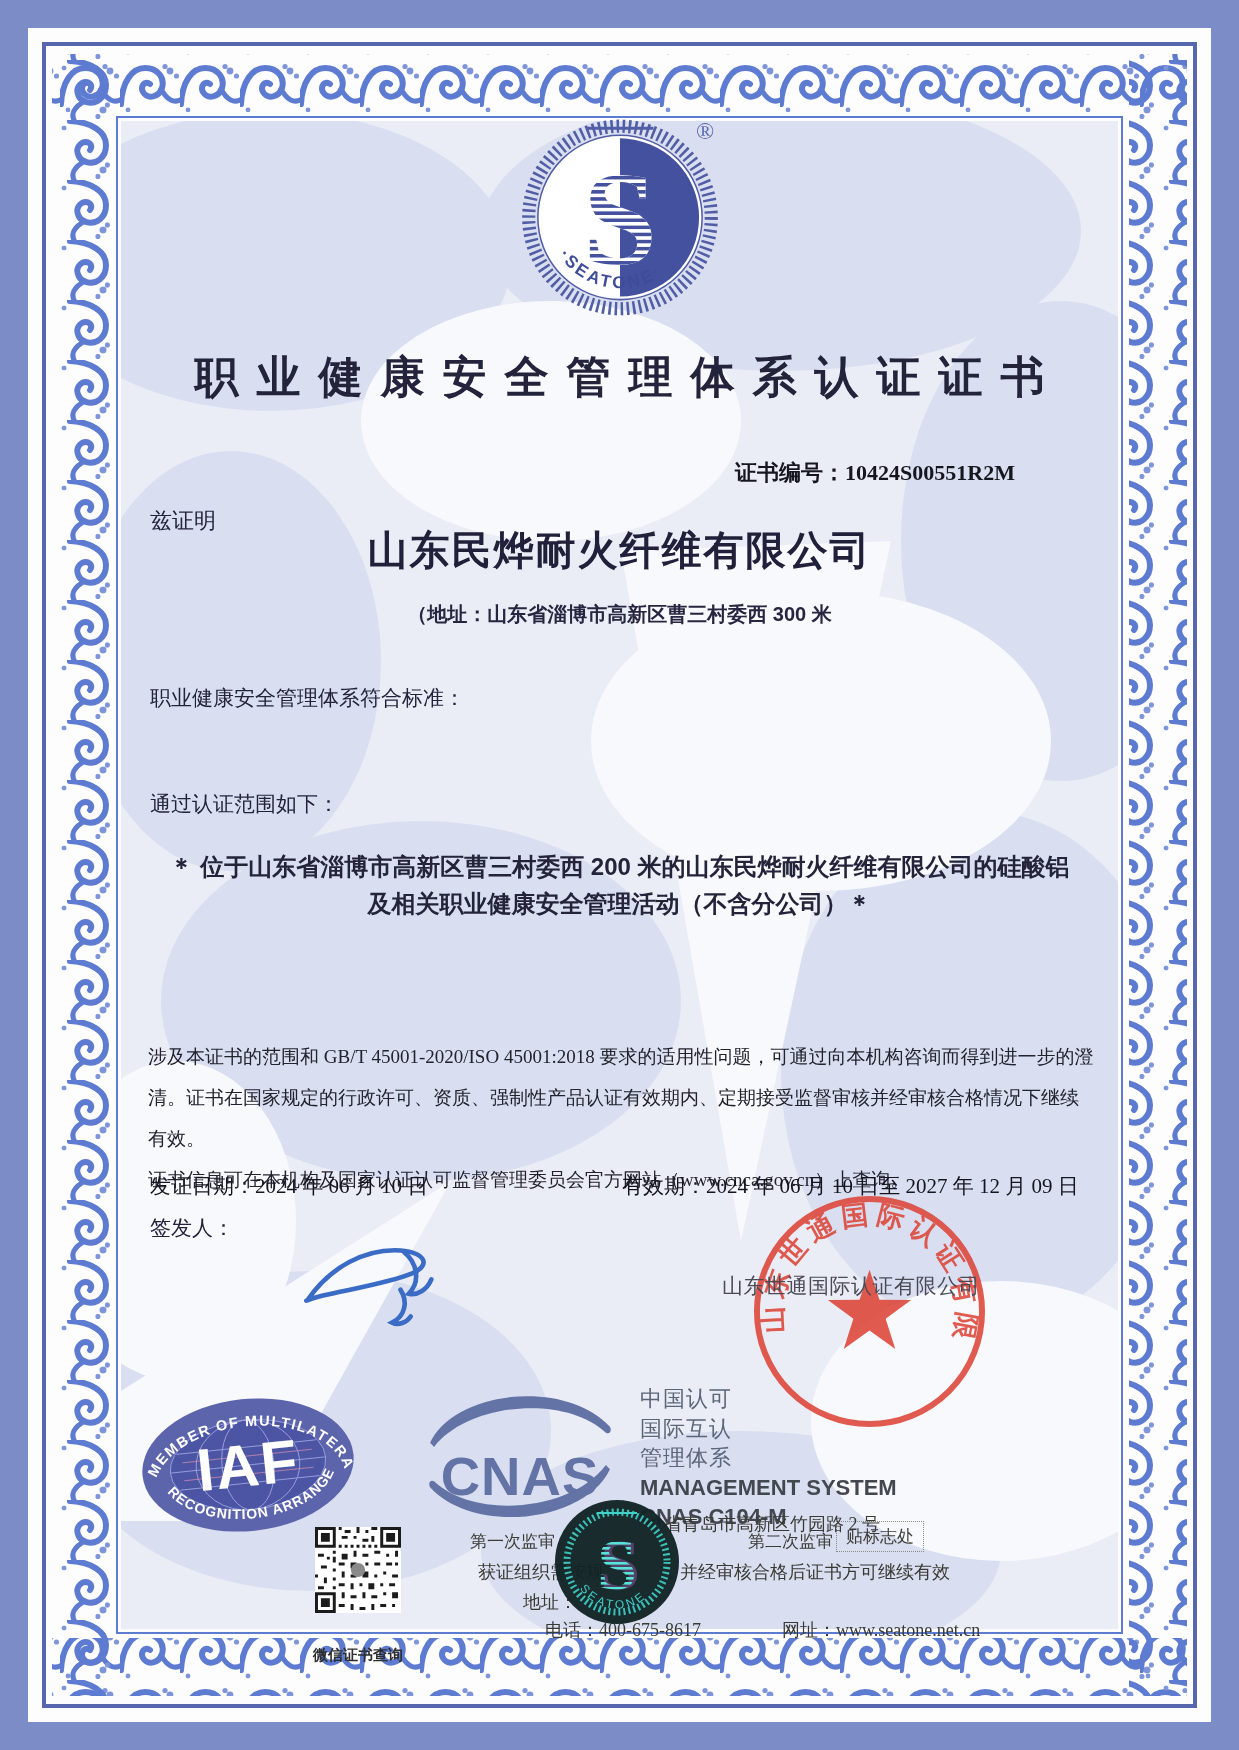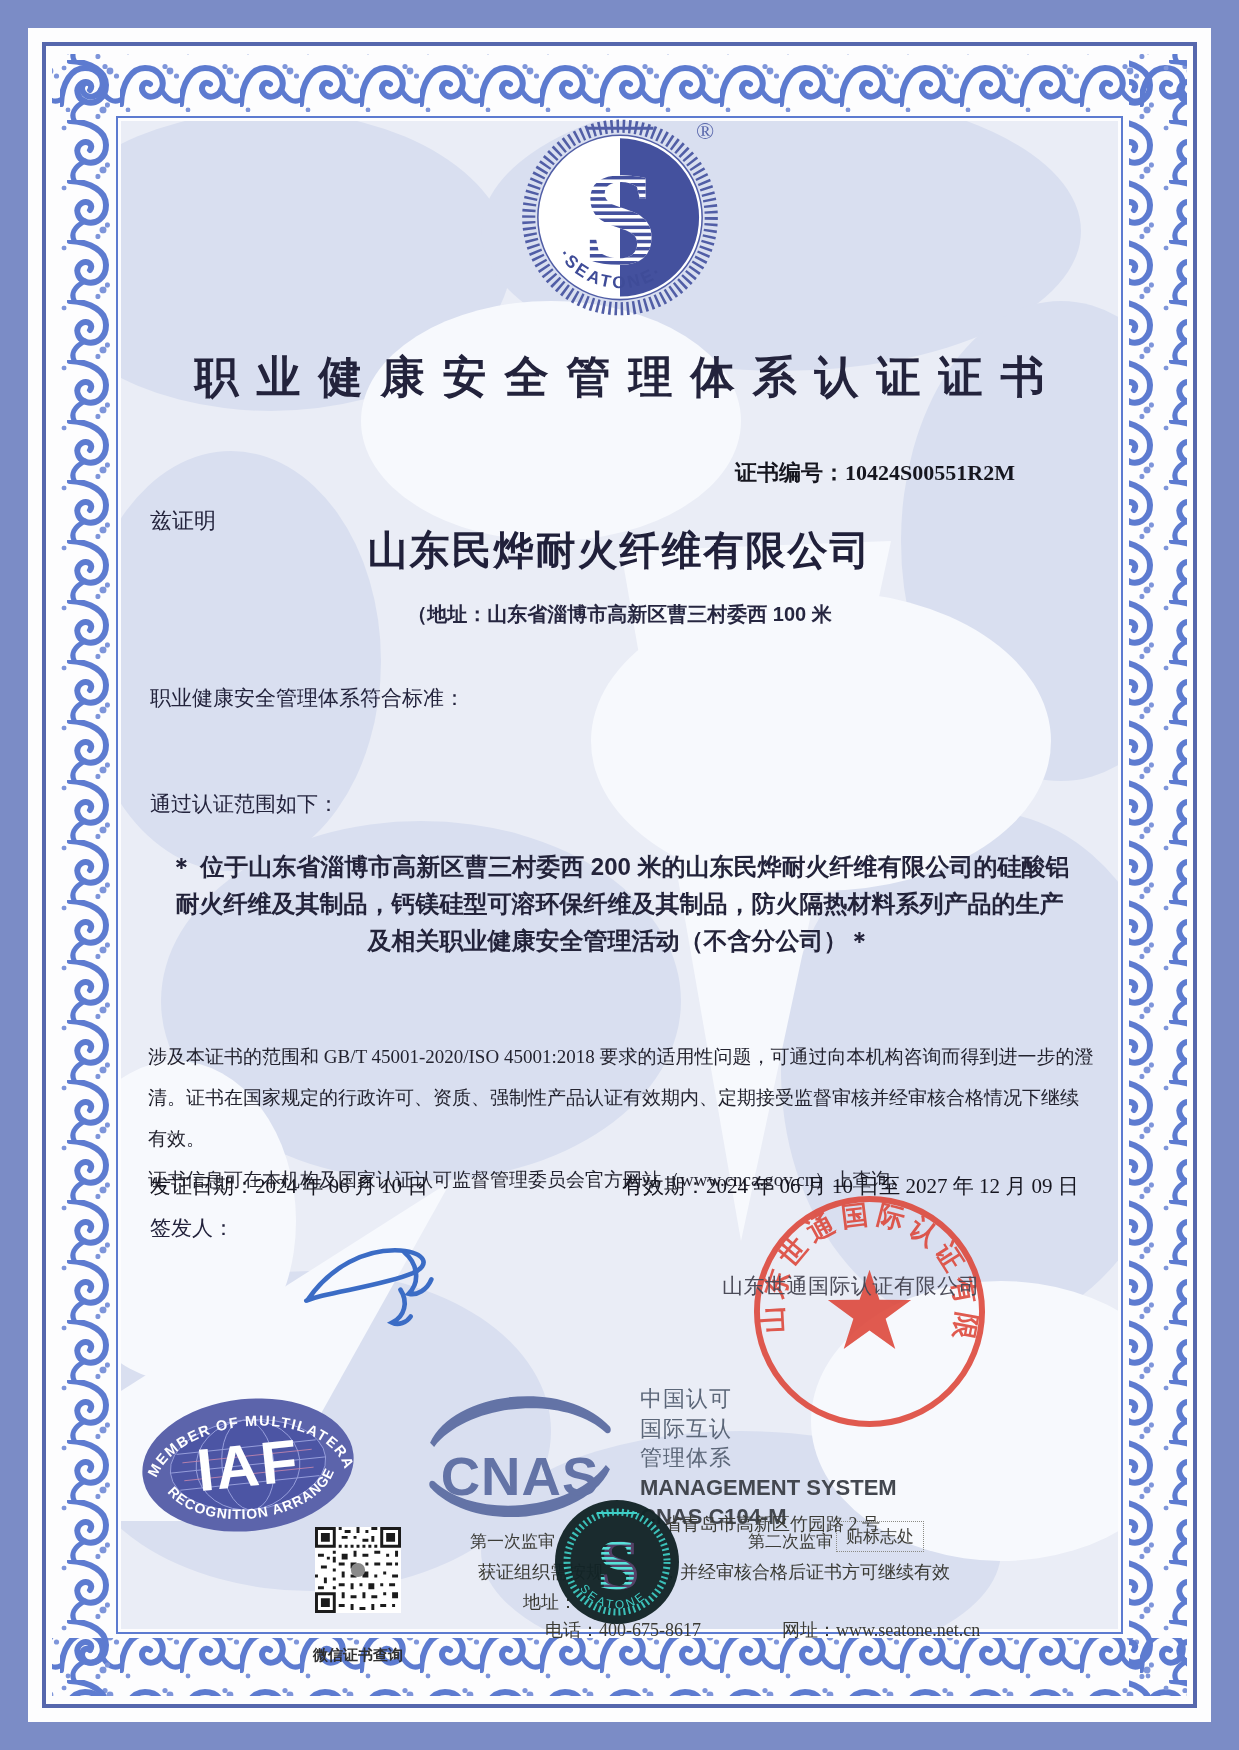--- a/index.html
+++ b/index.html
@@ -123,28 +123,27 @@
   </svg>
   <div class="abs" style="left:696px;top:118px;font-size:24px;color:#5a68ac;">®</div>
 
   <div class="abs ctr title">职业健康安全管理体系认证证书</div>
   <div class="abs certno">
     <span>证书编号：</span><span>10424S00551R2M</span>
   </div>
 
   <div class="abs certify">兹证明</div>
   <div class="abs ctr company">山东民烨耐火纤维有限公司</div>
-  <div class="abs ctr addr1">（地址：山东省淄博市高新区曹三村委西 100 米</div>
+  <div class="abs ctr addr1">（地址：山东省淄博市高新区曹三村委西 300 米</div>
 
   <div class="abs label-l" style="top:684px;">职业健康安全管理体系符合标准：</div>
 
   <div class="abs label-l" style="top:790px;">通过认证范围如下：</div>
   <div class="abs scope">
     <div>＊ 位于山东省淄博市高新区曹三村委西 200 米的山东民烨耐火纤维有限公司的硅酸铝</div>
-    <div>耐火纤维及其制品，钙镁硅型可溶环保纤维及其制品，防火隔热材料系列产品的生产</div>
     <div>及相关职业健康安全管理活动（不含分公司）＊</div>
   </div>
 
   <div class="abs notice">
     <div>涉及本证书的范围和 GB/T 45001-2020/ISO 45001:2018 要求的适用性问题，可通过向本机构咨询而得到进一步的澄</div>
     <div>清。证书在国家规定的行政许可、资质、强制性产品认证有效期内、定期接受监督审核并经审核合格情况下继续有效。</div>
     <div>证书信息可在本机构及国家认证认可监督管理委员会官方网站（www.cnca.gov.cn）上查询。</div>
   </div>
 
   <div class="abs dates d-left">

